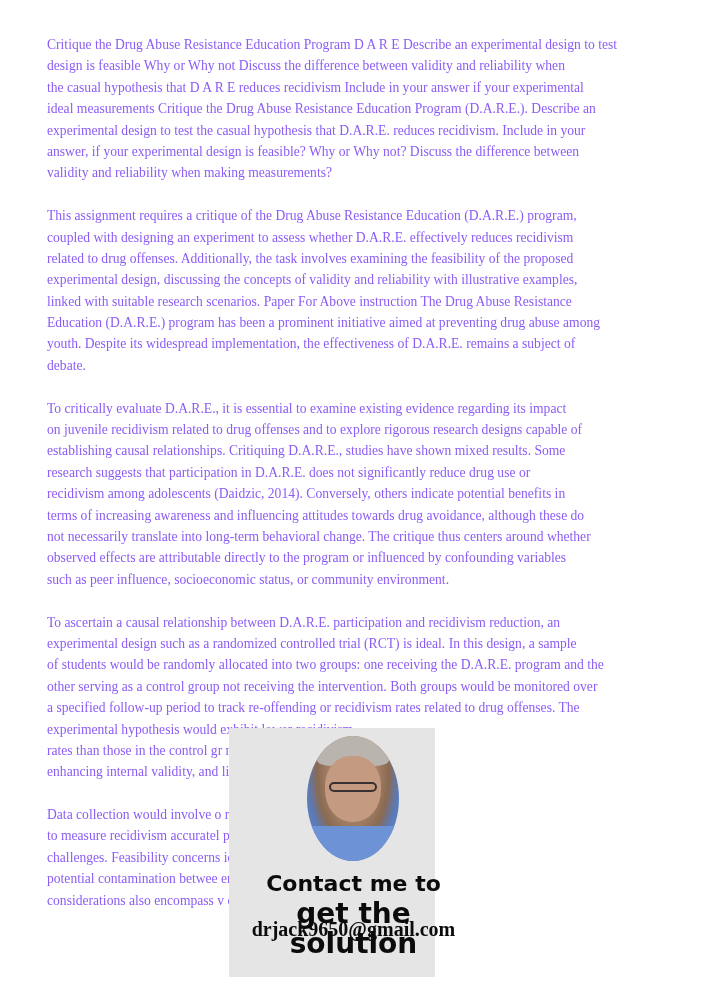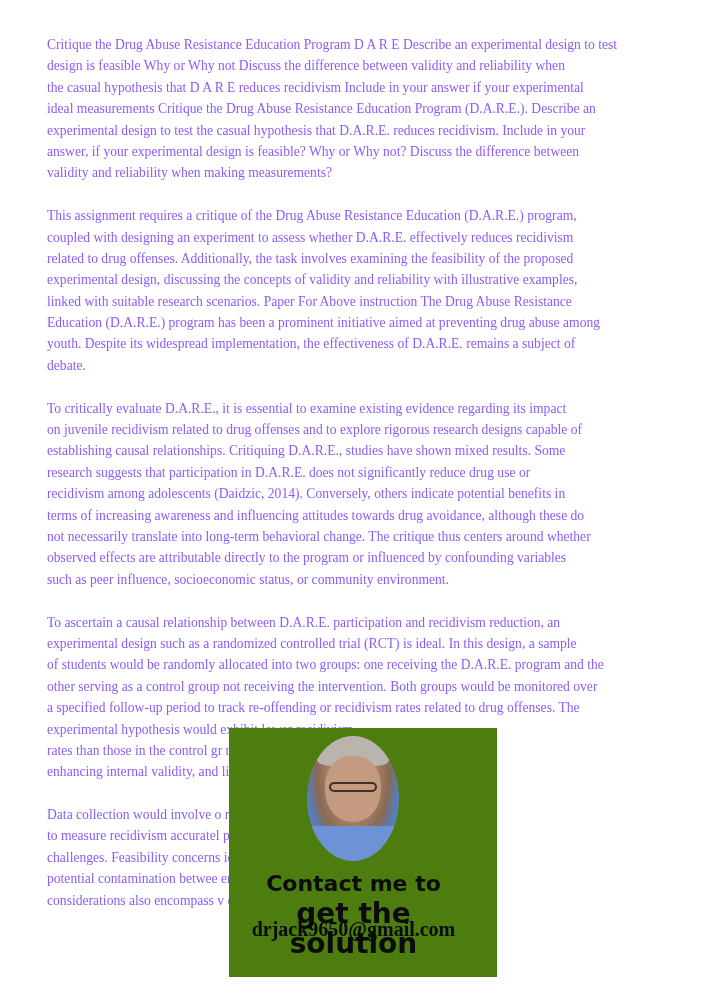--- a/index.html
+++ b/index.html
@@ -8,22 +8,22 @@
   .line {
     font-family: "Liberation Serif", "DejaVu Serif", serif;
     font-size: 13.6px;
     line-height: 21.4px;
     height: 21.4px;
     color: #8b5cf6;
     white-space: nowrap;
   }
   .gap { height: 21.4px; }
   .promo {
-    position: absolute; left: 229px; top: 728px; width: 268px; height: 249px;
-    background: #4d7c0f;
+    position: absolute; left: 229px; top: 728px; width: 206px; height: 249px;
+    background: #e5e5e5;
   }
   .avatar {
     position: absolute; left: 78px; top: 8px; width: 92px; height: 125px;
     border-radius: 50%;
     background: radial-gradient(ellipse at 50% 30%, #c8a58a 0%, #b08a70 30%, #8a6a52 55%, #5a7ab8 70%, #6a8ed0 100%);
     overflow: hidden;
   }
   .avatar .hair { position: absolute; left: 10px; top: 0; width: 72px; height: 30px; border-radius: 50% 50% 20% 20%; background: #b9b4ae; }
   .avatar .face { position: absolute; left: 18px; top: 20px; width: 56px; height: 66px; border-radius: 45% 45% 48% 48%; background: #c49a80; }
   .avatar .glasses { position: absolute; left: 22px; top: 46px; width: 48px; height: 10px; border: 2px solid #3a3030; border-radius: 5px; box-sizing: border-box; }

